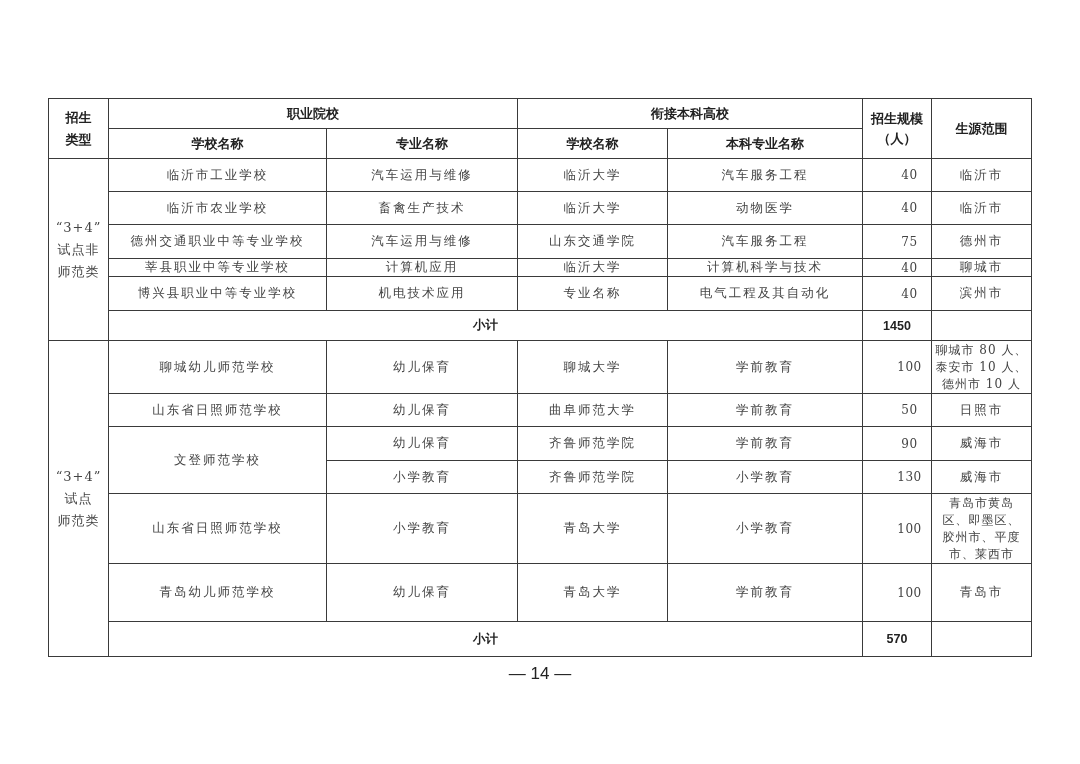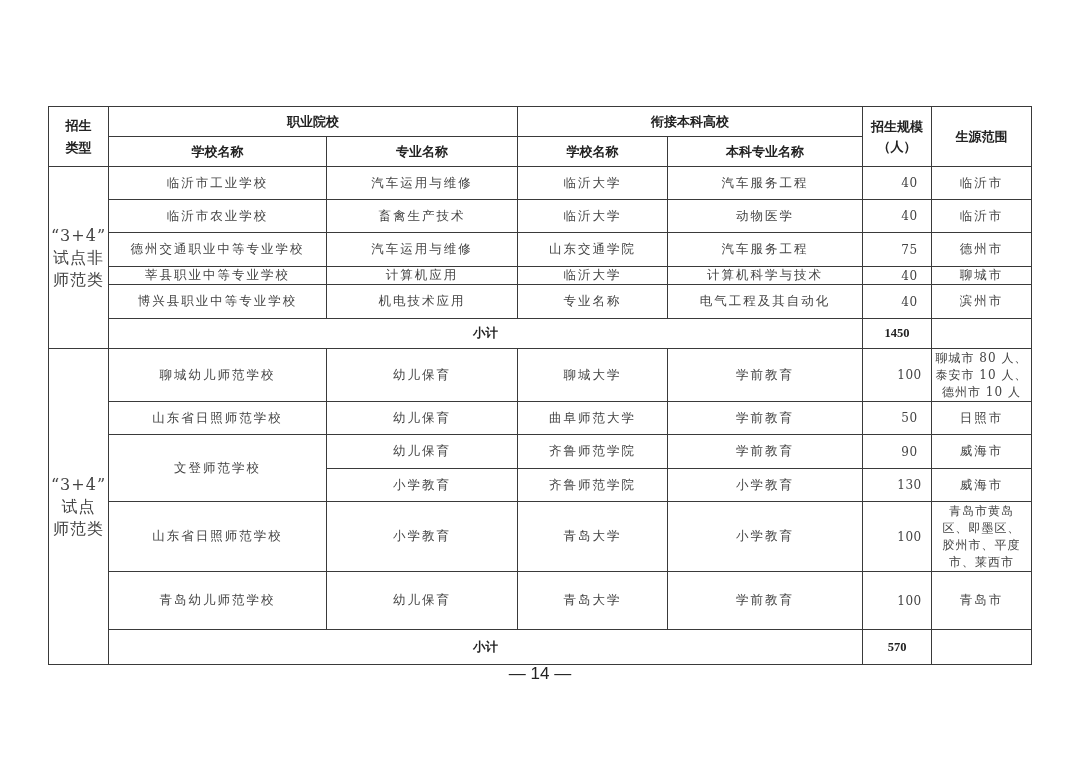--- a/index.html
+++ b/index.html
@@ -1,24 +1,24 @@
 <!DOCTYPE html>
 <html><head>
 <meta charset="utf-8">
 <style>
   html, body { margin:0; padding:0; background:#ffffff; }
   body { width:1080px; height:764px; position:relative; overflow:hidden;
          font-family: "DejaVu Serif", "Liberation Serif", serif; color:#333; }
-  .tbl { position:absolute; left:48px; top:106px; border-collapse:collapse; table-layout:fixed; }
+  .tbl { position:absolute; left:48px; top:98px; border-collapse:collapse; table-layout:fixed; }
   .tbl td, .tbl th { border:1.3px solid #3a3a3a; text-align:center; vertical-align:middle;
          padding:0; font-size:12.5px; font-weight:normal; color:#444; letter-spacing:2px; }
   .tbl th { font-family:"DejaVu Sans", "Liberation Sans", sans-serif; font-weight:bold; color:#222; font-size:13px; letter-spacing:0; }
   .tbl .num { letter-spacing:0.5px; font-size:12px;padding-left:25px; }
-  .tbl .bold { font-family:Liberation Serif, serif; font-weight:bold; color:#222; letter-spacing:0; font-size:12.5px; }
-  .tbl .cat { line-height:22px; font-size:16px; letter-spacing:1px;margin-top:39px; }
+  .tbl .bold { font-family:Liberation Sans, sans-serif; font-weight:bold; color:#222; letter-spacing:0; font-size:12.5px; }
+  .tbl .cat { line-height:22px; font-size:13px; letter-spacing:1px;margin-top:39px; }
   .tbl .multi { line-height:17px; font-size:12px; letter-spacing:1px;margin-left:25px; }
   .page-number { position:absolute; left:0; width:1080px; top:664px; text-align:center;
          font-family:Liberation Sans, sans-serif; font-size:17px; color:#222; }
 </style>
 </head>
 <body>
 
 <table class="tbl">
   <colgroup>
     <col style="width:60px">

